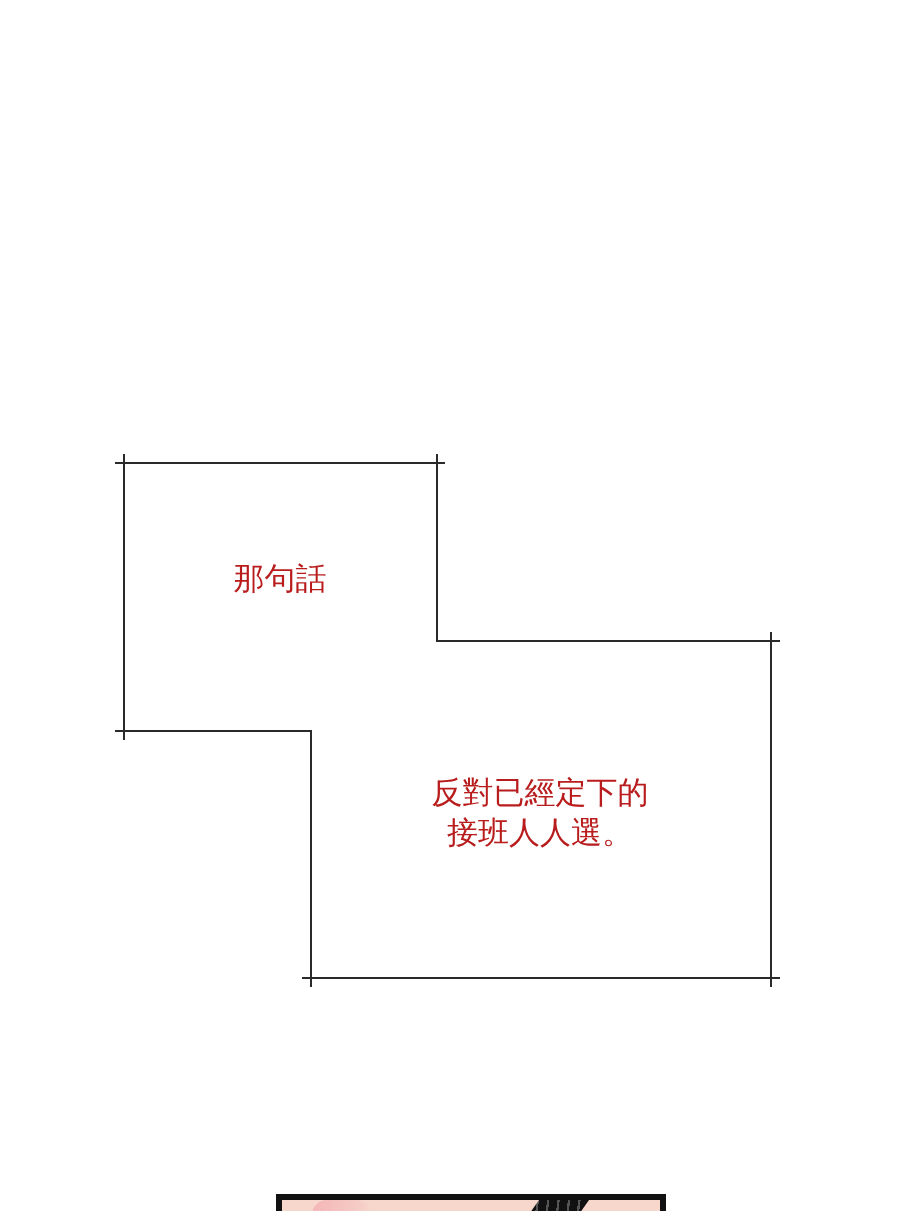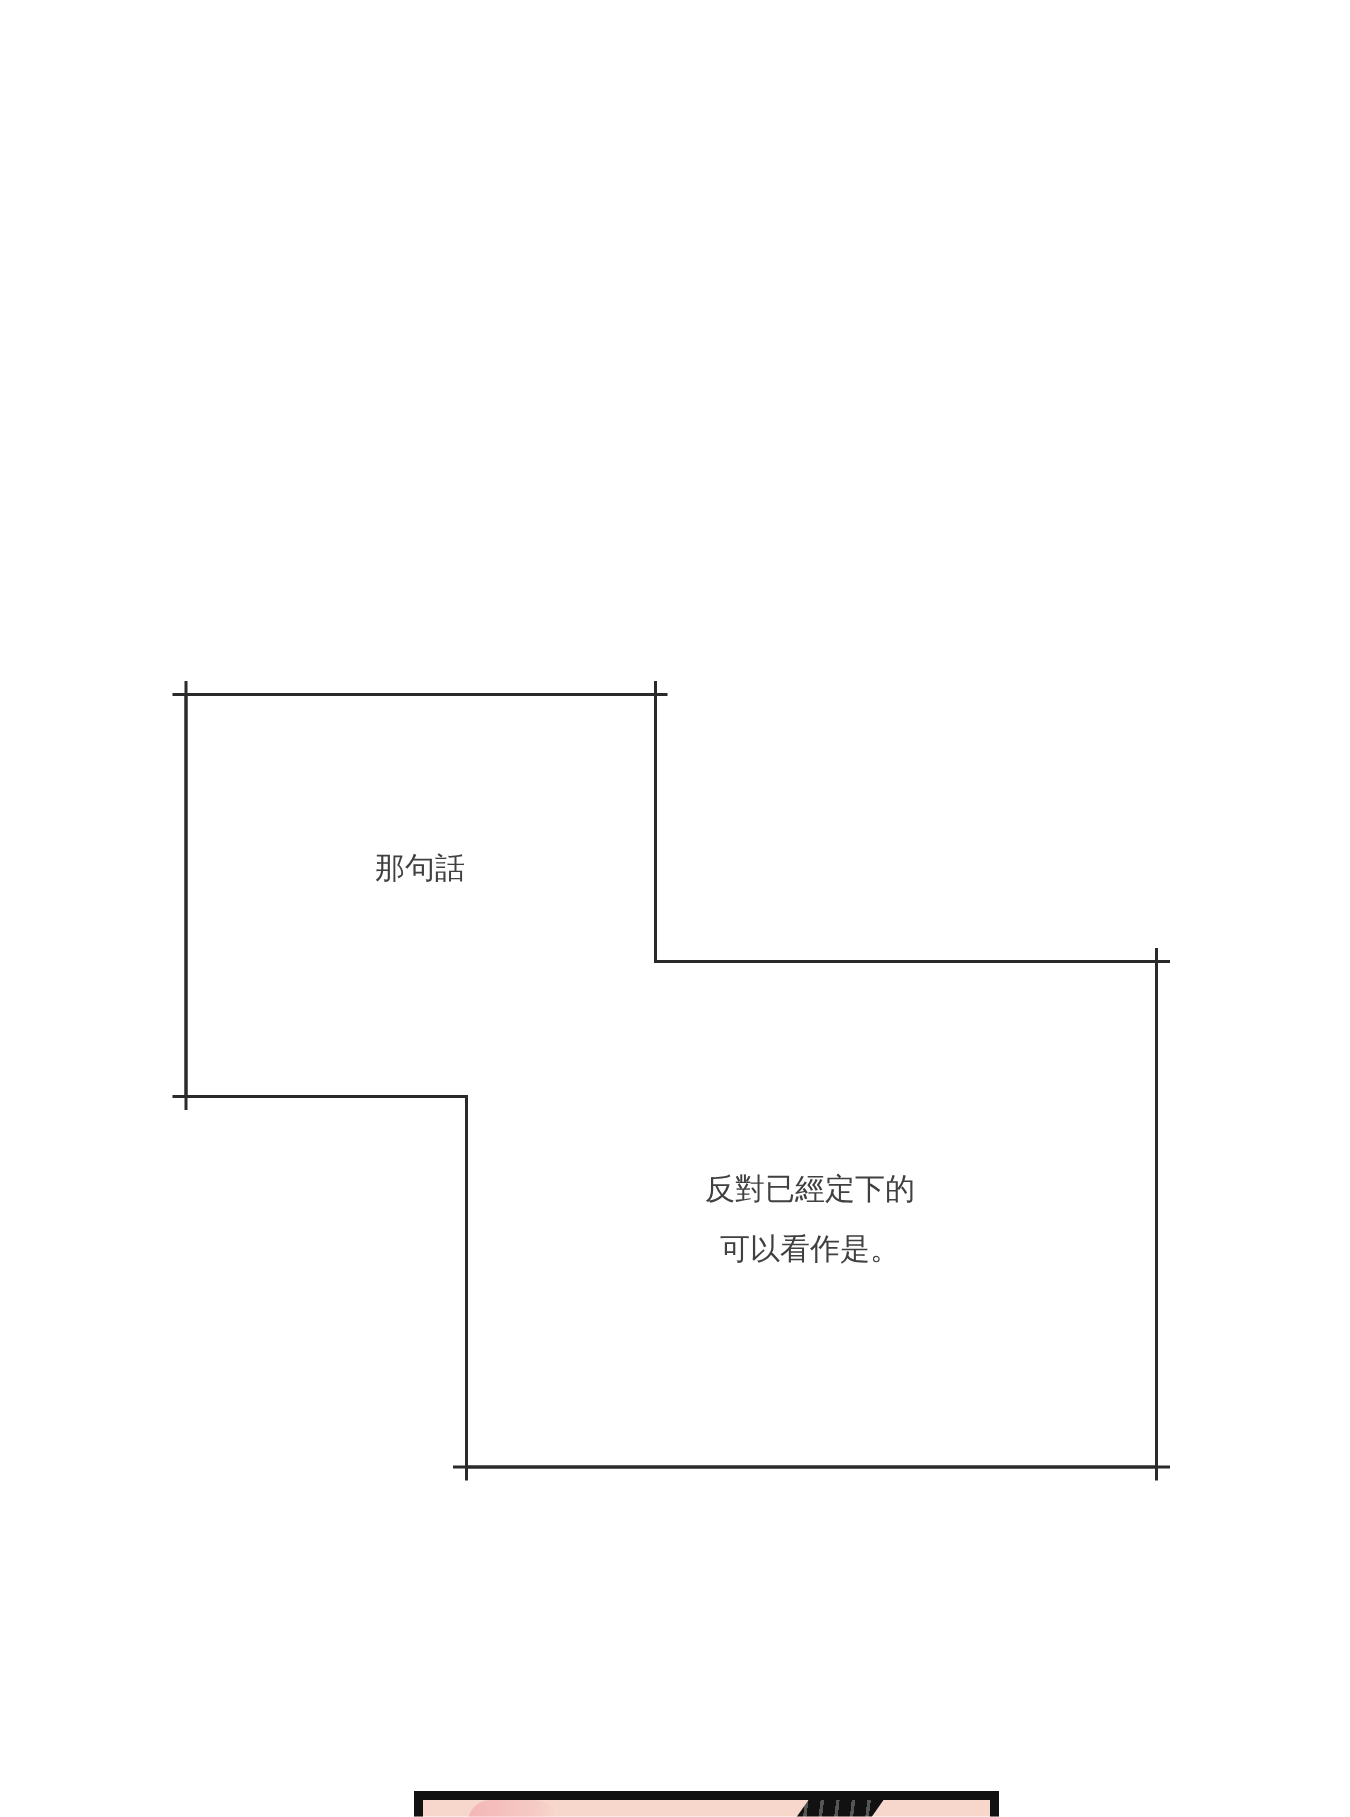--- a/index.html
+++ b/index.html
@@ -3,21 +3,21 @@
   <meta charset="utf-8">
   <style>
     html, body { margin: 0; padding: 0; }
     body {
       width: 900px; height: 1211px; background: #ffffff;
       position: relative; overflow: hidden;
       font-family: "DejaVu Serif", "Liberation Serif", serif;
     }
     .caption-frame { position: absolute; left: 0; top: 0; width: 900px; height: 1211px; }
     .caption-text {
-      position: absolute; color: #404040; font-size: 20px; line-height: 40px;
+      position: absolute; color: #b91c1c; font-size: 31px; line-height: 40px;
       text-align: center; white-space: nowrap; letter-spacing: 0px;
     }
     .text-a { left: 170px; top: 558px; width: 220px; }
     .text-b { left: 400px; top: 772px; width: 280px; text-align: center; }
     .next-panel {
       position: absolute; left: 276px; top: 1194px; width: 390px; height: 40px;
       background: #f7d7cc; border: 6px solid #111; box-sizing: border-box;
       overflow: hidden;
     }
     .blush {
@@ -48,19 +48,19 @@
     <line x1="311" y1="731" x2="311" y2="986"></line>
   </g>
 </svg>
 
 <div class="caption-text text-a">
   <div>那句話</div>
 </div>
 
 <div class="caption-text text-b">
   <div>反對已經定下的</div>
-  <div>可以看作是。</div>
+  <div>接班人人選。</div>
 </div>
 
 <div class="next-panel">
   <div class="blush"></div>
   <div class="hair-streak"></div>
 </div>
 
 </body></html>

